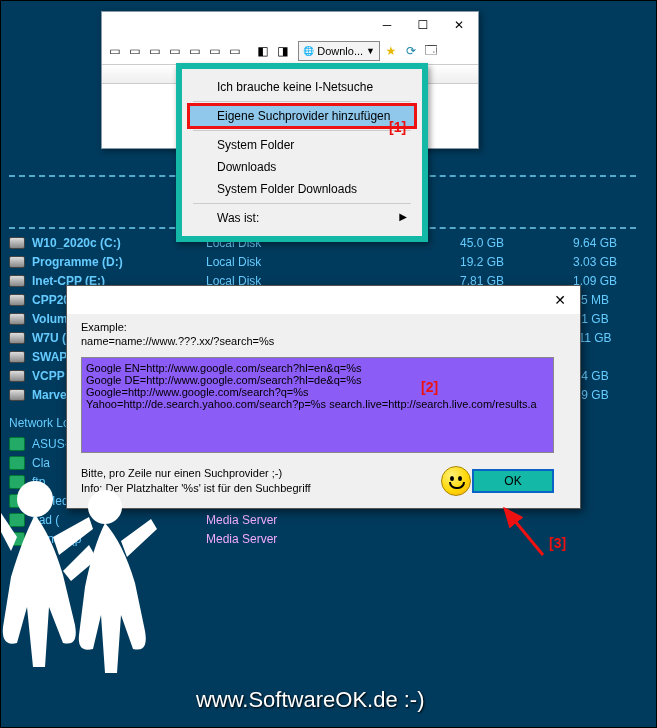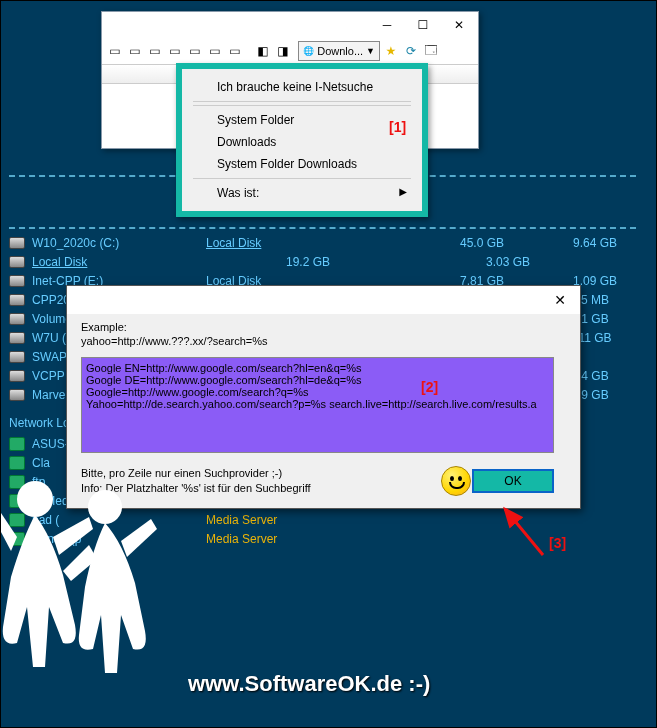--- a/index.html
+++ b/index.html
@@ -8,26 +8,26 @@
     height: 728px;
     background: #003a5c;
     font-family: "Segoe UI", Tahoma, sans-serif;
     font-size: 12px;
     position: relative;
     overflow: hidden;
     border: 1px solid #000;
   }
   .bottom-text {
     position: absolute;
-    bottom: 30px;
+    bottom: 14px;
     left: 50%;
     transform: translateX(-58%);
     color: #fff;
     font-size: 22px;
-    font-weight: bold;
+    font-weight: normal;
     text-shadow: 1px 1px 2px #000;
     margin-top: 24px;
   }
   
   .dash {
     position: absolute;
     left: 8px;
     right: 20px;
     border-top: 2px dashed #55aacc;
     height: 0;
@@ -46,42 +46,42 @@
     align-items: center;
     gap: 4px;
   }
   .drow .dicon {
     width: 16px; height: 12px;
     background: linear-gradient(#ddd,#888);
     border: 1px solid #444;
     border-radius: 2px;
     margin-right: 3px;
   }
-  .drow .dname { width: 170px; }
-  .drow .dtype { width: 250px; text-decoration: underline; }
+  .drow .dname { width: 170px; font-weight: bold; }
+  .drow .dtype { width: 250px; }
   .drow .dsz1 { width: 90px; }
   .drow .dsz2 { flex: 1; text-align: center; padding-right: 8px; }
   .netloc {
     position: absolute;
     top: 415px;
     left: 8px;
     color: #66ccff;
   }
   .net-item {
     display: flex; height: 19px; align-items: center; gap: 4px;
   }
   .net-item .nicon {
     width: 16px; height: 14px;
     background: #2a6;
     border: 1px solid #073;
     border-radius: 2px;
     margin-right: 3px;
   }
   .net-item .nname { width: 170px; }
-  .net-item .ntype { color: #eab308; }
+  .net-item .ntype { color: #f0abfc; }
   
   .appwin {
     position: absolute;
     top: 10px; left: 100px;
     width: 378px;
     background: #fff;
     border: 1px solid #8899aa;
     box-shadow: 2px 2px 6px rgba(0,0,0,.4);
   }
   .titlebar {
@@ -257,20 +257,21 @@
   <div id="drives-container">
       <div class="drow">
         <div class="dicon"></div>
         <div class="dname">W10_2020c (C:)</div>
         <div class="dtype">Local Disk</div>
         <div class="dsz1">45.0 GB</div>
         <div class="dsz2">9.64 GB</div>
       </div>
       <div class="drow">
         <div class="dicon"></div>
+        <div class="dname">Programme (D:)</div>
         <div class="dtype">Local Disk</div>
         <div class="dsz1">19.2 GB</div>
         <div class="dsz2">3.03 GB</div>
       </div>
       <div class="drow">
         <div class="dicon"></div>
         <div class="dname">Inet-CPP (E:)</div>
         <div class="dtype">Local Disk</div>
         <div class="dsz1">7.81 GB</div>
         <div class="dsz2">1.09 GB</div>
@@ -382,40 +383,41 @@
     <div class="tb-icon" style="color:#28a">⟳</div>
     <div class="tb-icon">🗔</div>
   </div>
   <div class="header-strip"></div>
   <div class="blank-area"></div>
 </div>
 
 <div class="menu">
   <div class="menu-item">Ich brauche keine I-Netsuche</div>
   <div class="menu-sep"></div>
+  <div class="menu-item menu-hl">Eigene Suchprovider hinzufügen</div>
   <div class="menu-sep"></div>
   <div class="menu-item">System Folder</div>
   <div class="menu-item">Downloads</div>
   <div class="menu-item">System Folder Downloads</div>
   <div class="menu-sep"></div>
   <div class="menu-item">
     <span>Was ist:</span>
     <span class="sub">▶</span>
   </div>
 </div>
 <div class="marker" style="top:118px;left:388px">[1]</div>
 
 <div class="dialog">
   <div class="dlg-title">
     <div class="dlg-close">✕</div>
   </div>
   <div class="dlg-body">
     <div class="dlg-ex">
       <div>Example:</div>
-      <div>yahoo=http://www.???.xx/?search=%s</div>
+      <div>name=name://www.???.xx/?search=%s</div>
     </div>
     <textarea class="dlg-ta" style="">Google EN=http://www.google.com/search?hl=en&amp;q=%s
 Google DE=http://www.google.com/search?hl=de&amp;q=%s
 Google=http://www.google.com/search?q=%s
 Yahoo=http://de.search.yahoo.com/search?p=%s search.live=http://search.live.com/results.a</textarea>
     <div class="dlg-foot">
       <div class="dlg-info">
         <div>Bitte, pro Zeile nur einen Suchprovider ;-)</div>
         <div>Info: Der Platzhalter '%s' ist für den Suchbegriff</div>
       </div>

